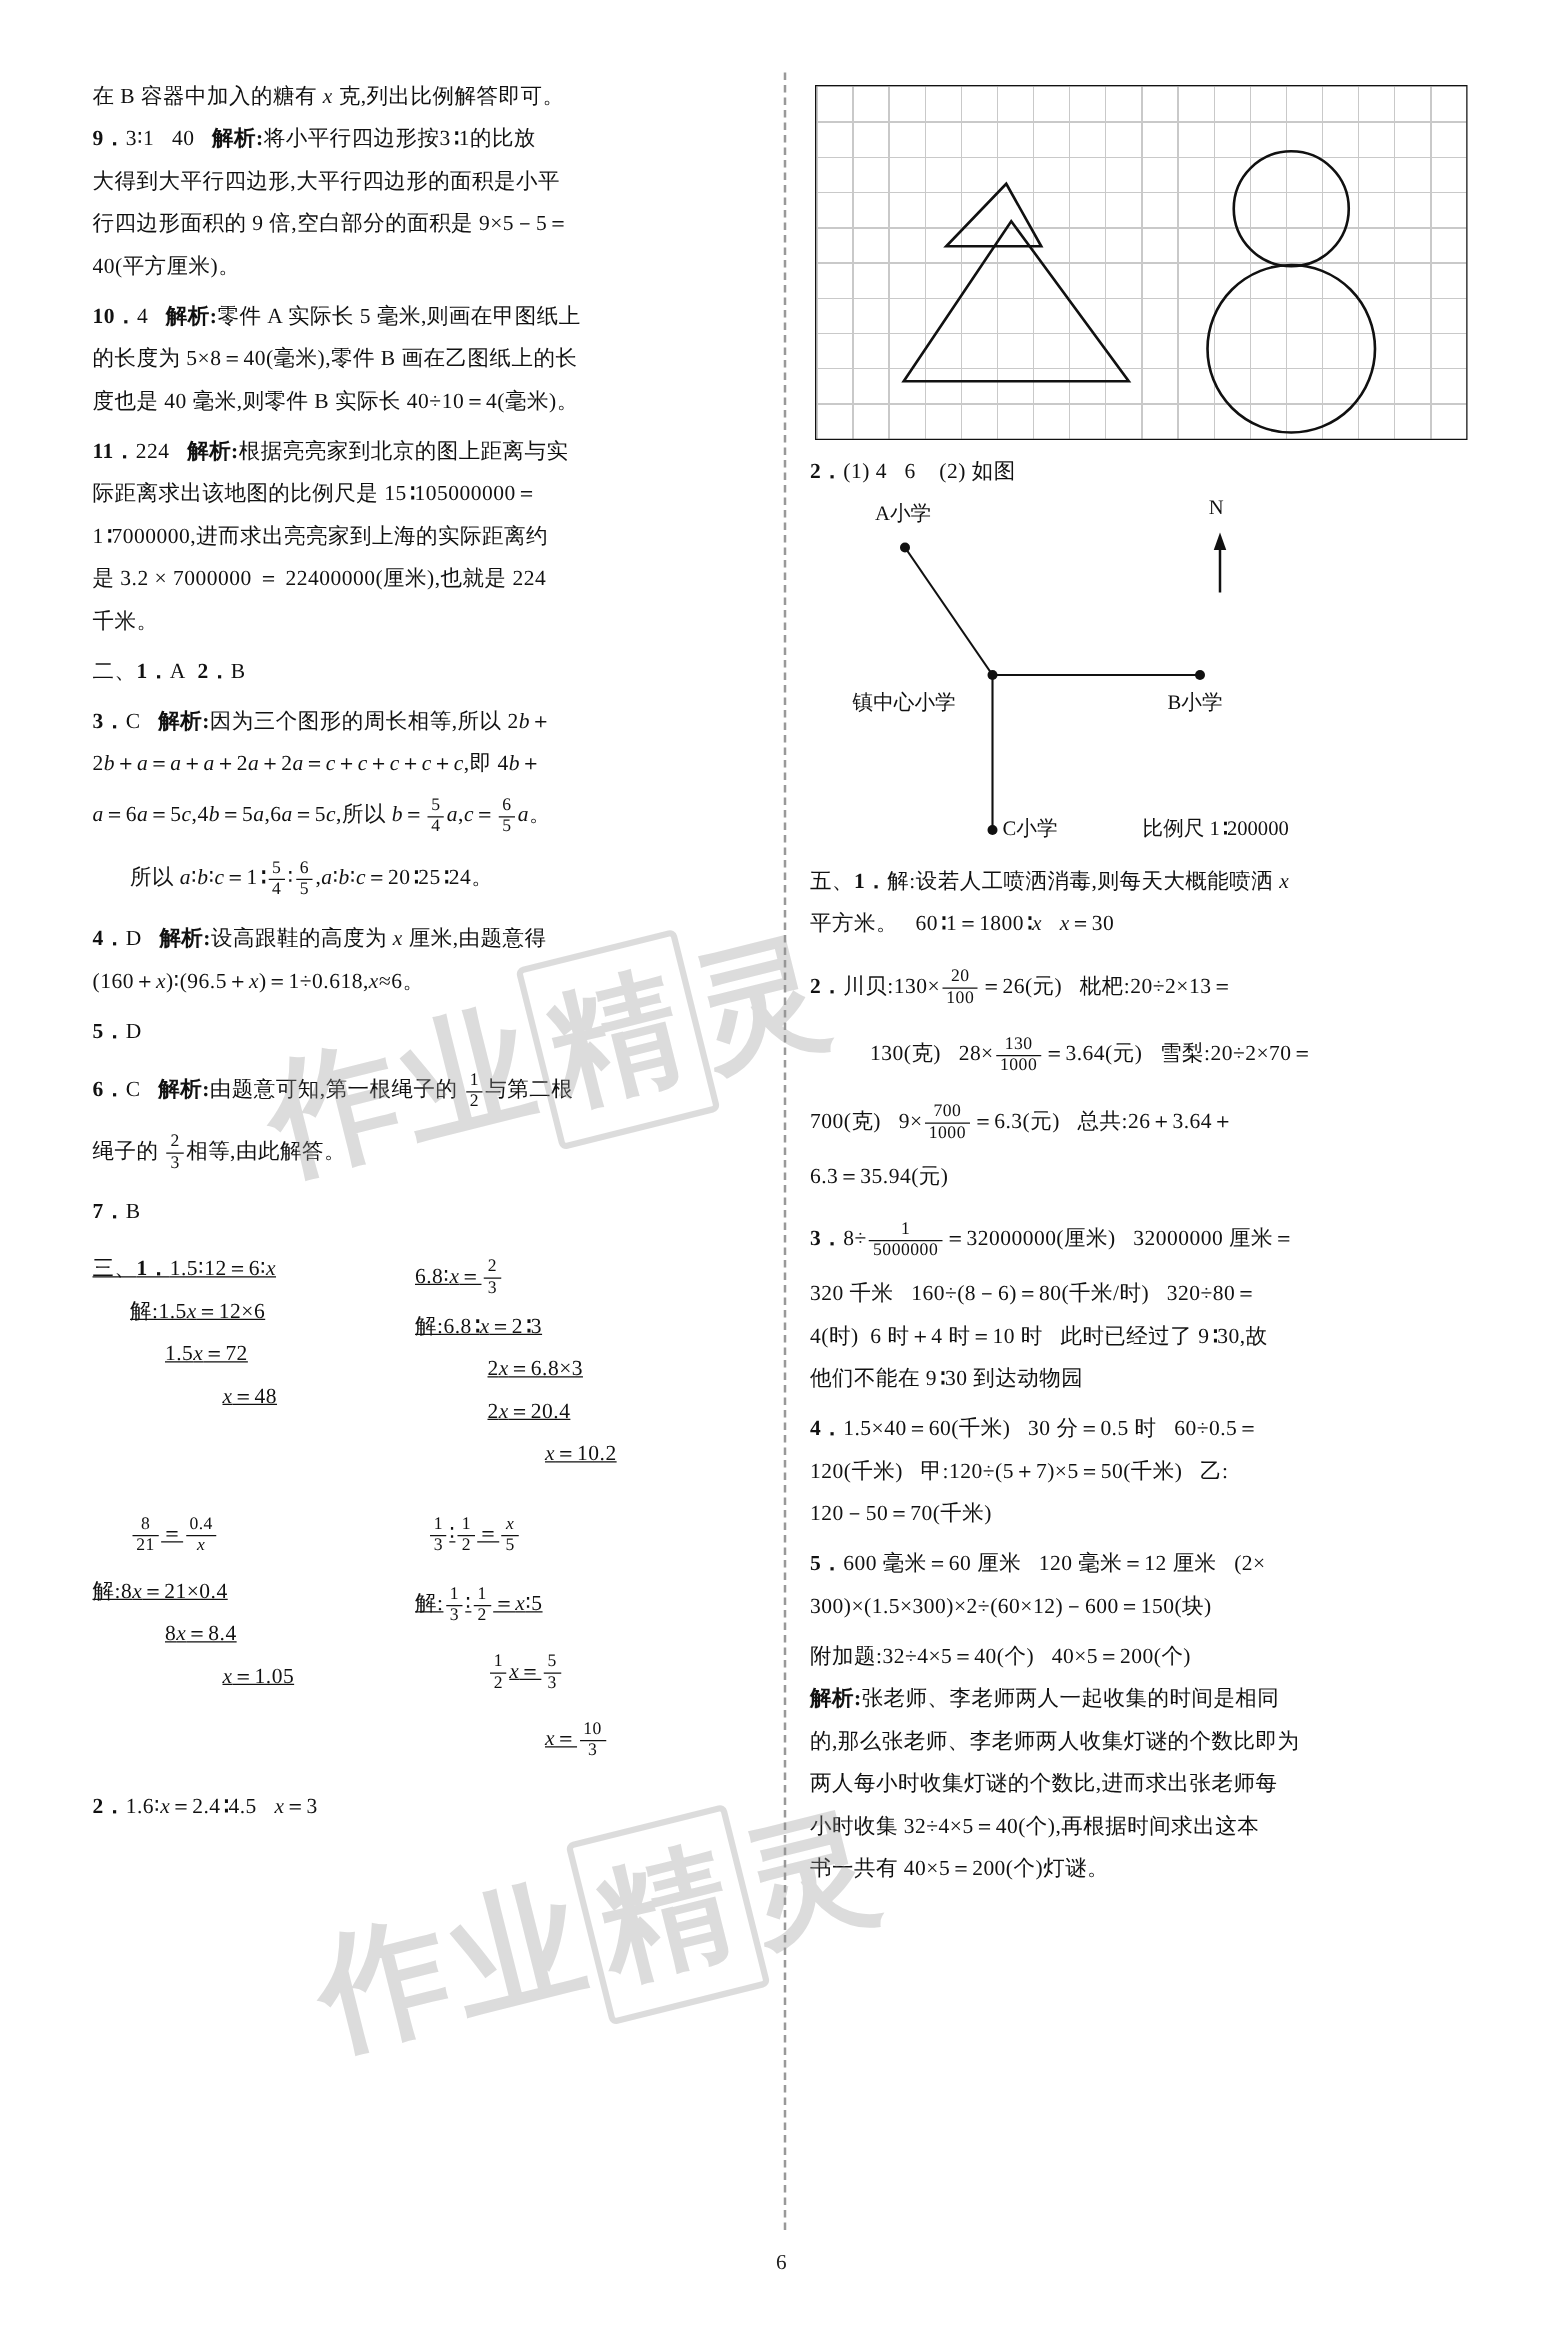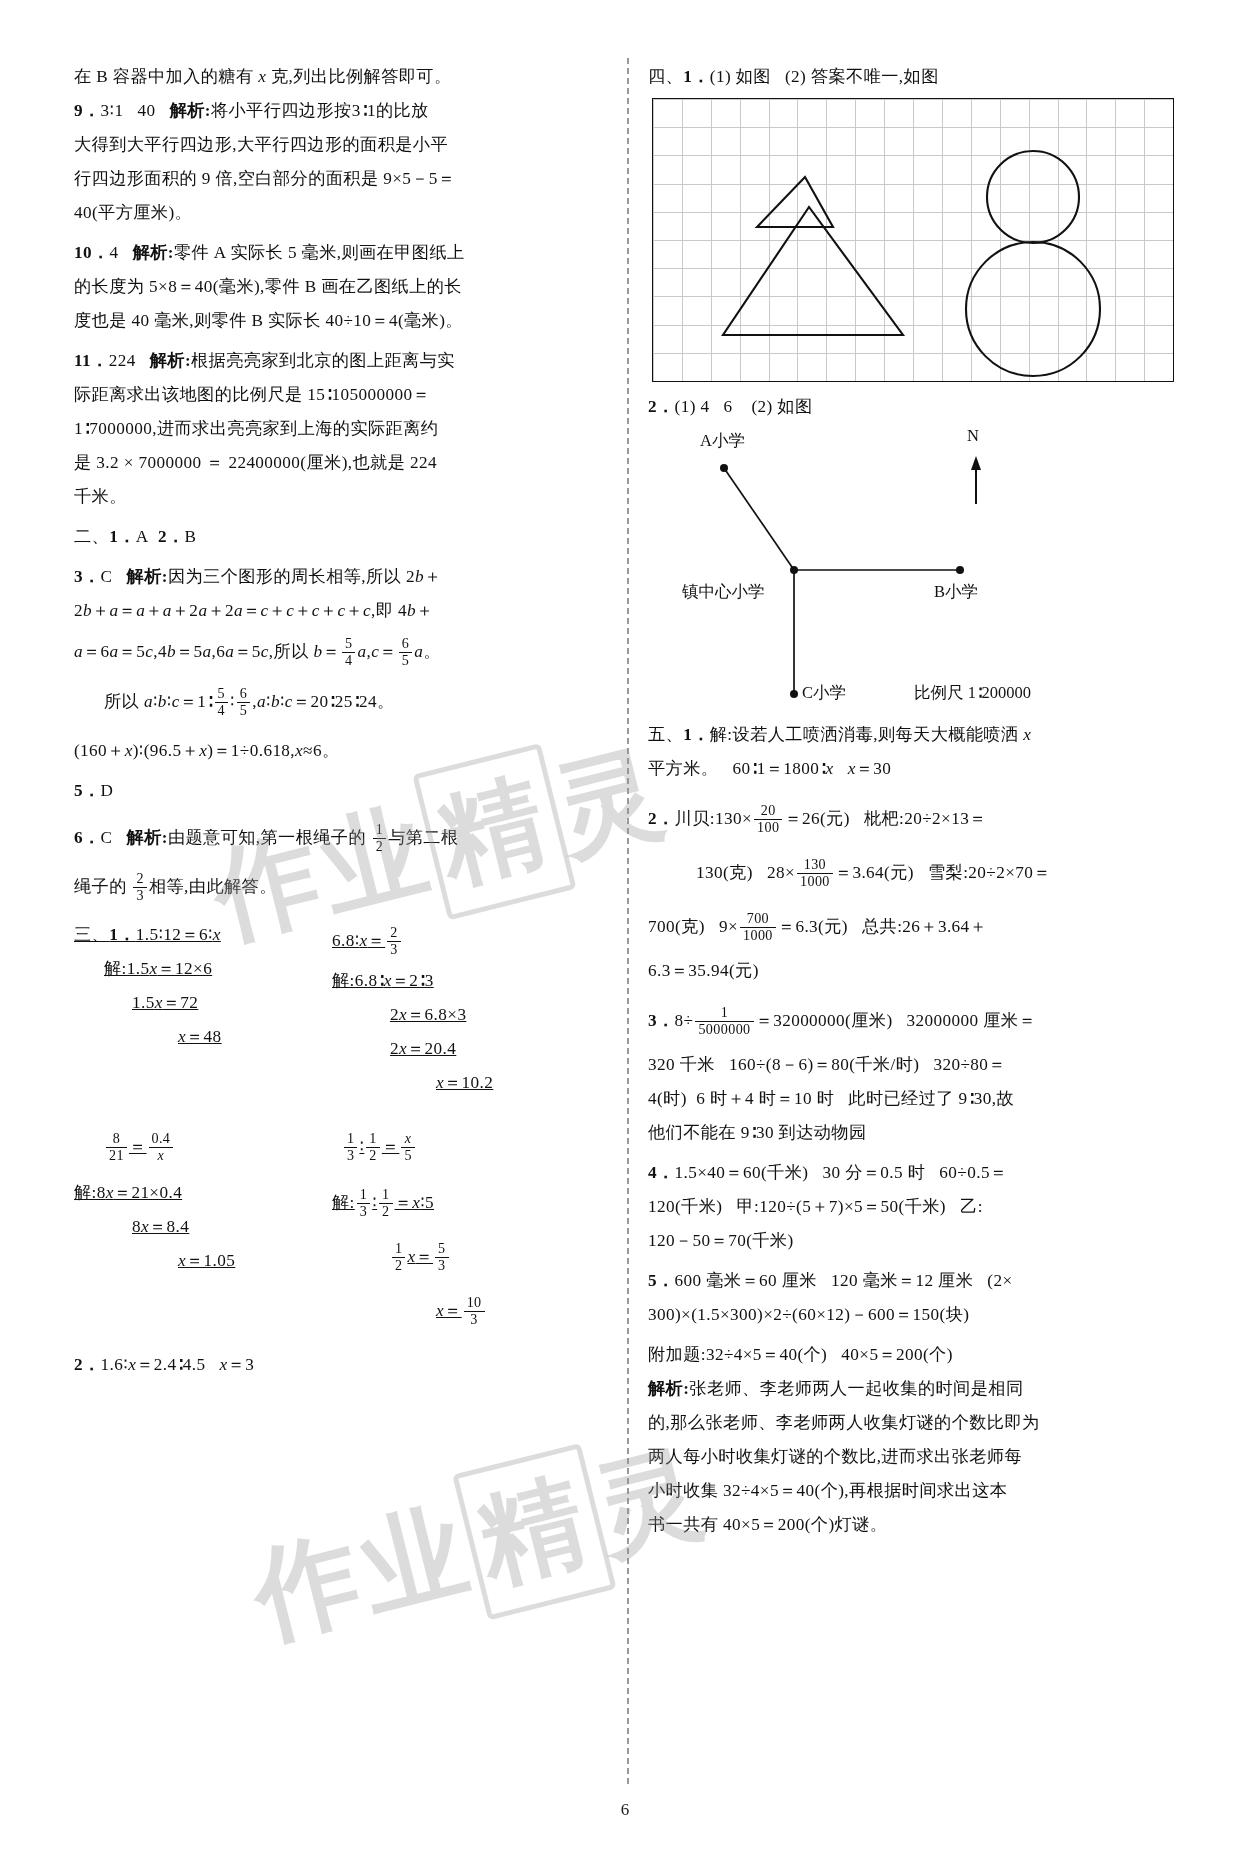--- a/index.html
+++ b/index.html
@@ -118,30 +118,32 @@
     <p class="ln blk">二、<span class="b">1．</span>A&nbsp;&nbsp;<span class="b">2．</span>B</p>
 
     <div class="blk">
       <p class="ln"><span class="b">3．</span>C&nbsp;&nbsp;&nbsp;<span class="b">解析:</span>因为三个图形的周长相等,所以 2<i>b</i>＋</p>
       <p class="ln">2<i>b</i>＋<i>a</i>＝<i>a</i>＋<i>a</i>＋2<i>a</i>＋2<i>a</i>＝<i>c</i>＋<i>c</i>＋<i>c</i>＋<i>c</i>＋<i>c</i>,即 4<i>b</i>＋</p>
       <p class="ln" style="line-height:44px;font-family:Liberation Serif, serif;"><i>a</i>＝6<i>a</i>＝5<i>c</i>,4<i>b</i>＝5<i>a</i>,6<i>a</i>＝5<i>c</i>,所以 <i>b</i>＝<span class="frac"><span class="n">5</span><span class="d">4</span></span><i>a</i>,<i>c</i>＝<span class="frac"><span class="n">6</span><span class="d">5</span></span><i>a</i>。</p>
       <p class="ln" style="line-height:48px;padding-left:30px;">所以 <i>a</i>∶<i>b</i>∶<i>c</i>＝1∶<span class="frac"><span class="n">5</span><span class="d">4</span></span>∶<span class="frac"><span class="n">6</span><span class="d">5</span></span>,<i>a</i>∶<i>b</i>∶<i>c</i>＝20∶25∶24。</p>
     </div>
 
     <div class="blk">
+      <p class="ln"><span class="b">4．</span>D&nbsp;&nbsp;&nbsp;<span class="b">解析:</span>设高跟鞋的高度为 <i>x</i> 厘米,由题意得</p>
       <p class="ln">(160＋<i>x</i>)∶(96.5＋<i>x</i>)＝1÷0.618,<i>x</i>≈6。</p>
     </div>
 
     <p class="ln blk"><span class="b">5．</span>D</p>
 
     <div class="blk">
       <p class="ln" style="line-height:44px;font-family:Liberation Serif, serif;"><span class="b">6．</span>C&nbsp;&nbsp;&nbsp;<span class="b">解析:</span>由题意可知,第一根绳子的 <span class="frac"><span class="n">1</span><span class="d">2</span></span>与第二根</p>
       <p class="ln" style="line-height:46px;">绳子的 <span class="frac"><span class="n">2</span><span class="d">3</span></span>相等,由此解答。</p>
     </div>
 
+    <p class="ln blk" style="margin-bottom:16px;"><span class="b">7．</span>B</p>
 
     <div class="blk">
       <div class="twocol">
         <div>
           <p class="ln">三、<span class="b">1．</span>1.5∶12＝6∶<i>x</i></p>
           <p class="ln indent2">解:1.5<i>x</i>＝12×6</p>
           <p class="ln indent3">1.5<i>x</i>＝72</p>
           <p class="ln indent4"><i>x</i>＝48</p>
         </div>
         <div>
@@ -170,21 +172,20 @@
         </div>
       </div>
     </div>
 
     <p class="ln" style="margin-top:10px;"><span class="b">2．</span>1.6∶<i>x</i>＝2.4∶4.5&nbsp;&nbsp;&nbsp;<i>x</i>＝3</p>
 
   </div>
 
   <div class="col col-right">
 
-    <p class="ln">四、<span class="b">1．</span>(1) 如图&nbsp;&nbsp;&nbsp;(2) 答案不唯一,如图</p>
 
     <div class="gridbox">
       <svg width="520" height="282" viewBox="0 0 520 282">
         <polygon points="104,128 180,128 152,78" fill="none" stroke="#111" stroke-width="2.1"></polygon>
         <polygon points="70,236 250,236 156,108" fill="none" stroke="#111" stroke-width="2.1"></polygon>
         <circle cx="380" cy="98" r="46" fill="none" stroke="#111" stroke-width="2.1"></circle>
         <circle cx="380" cy="210" r="67" fill="none" stroke="#111" stroke-width="2.1"></circle>
       </svg>
     </div>
 

